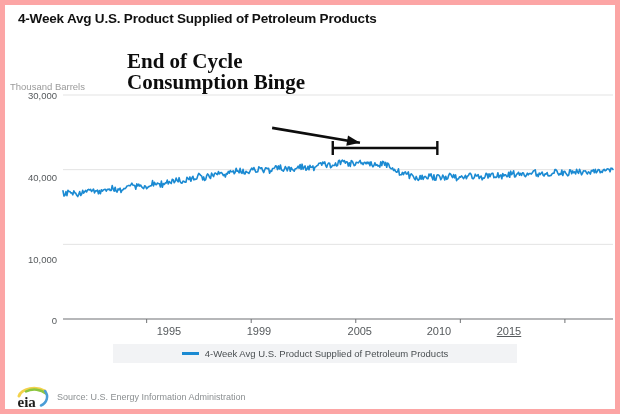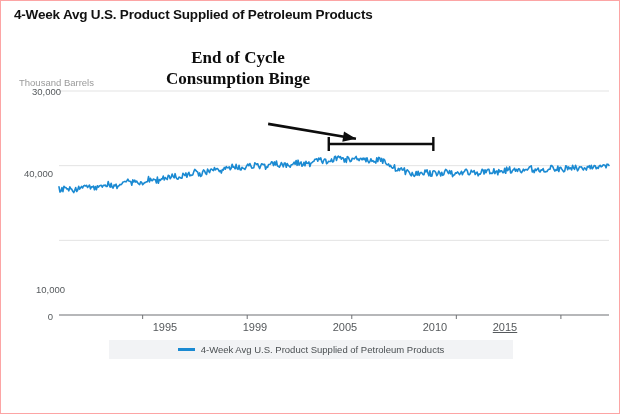--- a/index.html
+++ b/index.html
@@ -5,35 +5,35 @@
   html, body { margin:0; padding:0; }
   body {
     width:620px; height:414px;
     background:#ffffff;
     font-family:"Liberation Sans", sans-serif;
     overflow:hidden;
     position:relative;
   }
   #frame {
     position:absolute; inset:0;
-    border:1px solid #fca5a5;
+    border:5px solid #fca5a5;
     box-sizing:border-box;
     background:#fff;
   }
 
   
   #chart-title {
     position:absolute; left:13px; top:6px;
     font-size:13.5px; font-weight:bold; color:#111;
     letter-spacing:-0.2px; white-space:nowrap;
   }
 
   
   #axis-unit-label {
-    position:absolute; left:18px; top:76px;
+    position:absolute; left:5px; top:76px;
     font-size:9.5px; color:#9a9a9a; white-space:nowrap;text-align:right;
   }
 
   
   #plot { position:absolute; left:0; top:0; width:620px; height:414px; }
 
   .ytick-label {
     position:absolute; font-size:9.5px; color:#55595c;
     text-align:right; width:48px; white-space:nowrap;
   }
@@ -43,21 +43,21 @@
   }
 
   
   .serif-annot {
     position:absolute;
     font-family:"Liberation Serif", serif;
     font-weight:bold; color:#0d0d0d;
   }
   #annot-end-of-cycle {
     left:122px; top:46px; width:230px;
-    font-size:17px; line-height:21px; text-align:center;
+    font-size:21px; line-height:21px; 
   }
   #annot-gdp {
     left:106px; top:212px; width:470px;
     font-size:17.5px; line-height:24px; text-align:center;
   }
   #annot-gdp .ln { display:block; }
 
   
   #legend {
     position:absolute; left:108px; top:339px;
@@ -105,36 +105,45 @@
     <path id="series-path" fill="none" stroke-width="1.6" stroke-linejoin="round" stroke-linecap="round" d="M58.00 185.91 L58.98 190.99 L59.97 190.32 L60.95 186.60 L61.94 190.60 L62.92 185.29 L63.90 186.56 L64.89 186.56 L65.87 187.94 L66.86 187.88 L67.84 189.84 L68.82 185.85 L69.81 187.72 L70.79 188.31 L71.77 190.35 L72.76 191.55 L73.74 189.31 L74.73 186.59 L75.71 190.48 L76.69 189.01 L77.68 185.35 L78.66 188.11 L79.65 186.76 L80.63 185.41 L81.61 186.97 L82.60 185.01 L83.58 184.35 L84.57 185.01 L85.55 184.28 L86.53 186.42 L87.52 185.42 L88.50 184.06 L89.48 187.91 L90.47 185.86 L91.45 186.01 L92.44 185.04 L93.42 188.82 L94.40 185.63 L95.39 188.77 L96.37 184.73 L97.36 186.13 L98.34 184.94 L99.32 184.57 L100.31 184.24 L101.29 186.22 L102.28 184.41 L103.26 184.52 L104.24 184.01 L105.23 185.45 L106.21 185.35 L107.19 180.55 L108.18 184.15 L109.16 186.21 L110.15 182.29 L111.13 186.21 L112.11 187.07 L113.10 183.94 L114.08 184.80 L115.07 183.21 L116.05 187.46 L117.03 185.23 L118.02 184.70 L119.00 183.42 L119.99 183.64 L120.97 182.71 L121.95 181.10 L122.94 180.78 L123.92 180.37 L124.91 180.85 L125.89 179.74 L126.87 178.14 L127.86 180.05 L128.84 180.29 L129.82 180.82 L130.81 184.20 L131.79 178.85 L132.78 181.02 L133.76 179.18 L134.74 181.15 L135.73 180.10 L136.71 181.91 L137.70 182.82 L138.68 183.56 L139.66 180.72 L140.65 181.39 L141.63 183.71 L142.62 182.67 L143.60 181.60 L144.58 181.45 L145.57 180.76 L146.55 180.61 L147.53 175.57 L148.52 180.88 L149.50 177.36 L150.49 179.42 L151.47 179.69 L152.45 178.03 L153.44 178.46 L154.42 178.80 L155.41 181.89 L156.39 176.08 L157.37 182.26 L158.36 178.61 L159.34 179.46 L160.33 177.87 L161.31 177.90 L162.29 175.11 L163.28 179.04 L164.26 176.59 L165.25 177.53 L166.23 178.54 L167.21 174.37 L168.20 174.71 L169.18 177.73 L170.16 176.37 L171.15 173.10 L172.13 175.58 L173.12 176.88 L174.10 172.68 L175.08 176.52 L176.07 177.91 L177.05 178.26 L178.04 176.10 L179.02 176.44 L180.00 177.24 L180.99 177.12 L181.97 172.27 L182.96 173.41 L183.94 174.53 L184.92 171.95 L185.91 176.24 L186.89 172.97 L187.87 171.28 L188.86 174.91 L189.84 174.06 L190.83 174.43 L191.81 173.82 L192.79 170.61 L193.78 168.45 L194.76 169.35 L195.75 170.38 L196.73 171.15 L197.71 174.91 L198.70 171.90 L199.68 175.43 L200.67 174.64 L201.65 170.71 L202.63 168.89 L203.62 170.08 L204.60 172.37 L205.58 173.45 L206.57 168.13 L207.55 169.82 L208.54 171.64 L209.52 168.57 L210.50 168.04 L211.49 169.03 L212.47 169.67 L213.46 166.45 L214.44 168.83 L215.42 167.81 L216.41 167.46 L217.39 168.72 L218.38 170.59 L219.36 169.51 L220.34 172.06 L221.33 168.49 L222.31 169.04 L223.30 166.43 L224.28 168.21 L225.26 165.46 L226.25 166.66 L227.23 166.81 L228.21 165.88 L229.20 168.69 L230.18 167.27 L231.17 163.28 L232.15 166.25 L233.13 165.96 L234.12 167.87 L235.10 163.38 L236.09 167.65 L237.07 168.39 L238.05 164.34 L239.04 168.64 L240.02 168.90 L241.01 166.27 L241.99 167.18 L242.97 167.58 L243.96 168.50 L244.94 166.33 L245.92 164.49 L246.91 163.05 L247.89 164.73 L248.88 162.58 L249.86 164.90 L250.84 167.11 L251.83 166.93 L252.81 166.68 L253.80 161.80 L254.78 162.63 L255.76 163.51 L256.75 162.76 L257.73 165.68 L258.72 167.55 L259.70 164.78 L260.68 162.71 L261.67 163.19 L262.65 163.77 L263.64 163.35 L264.62 168.24 L265.60 165.93 L266.59 166.35 L267.57 163.47 L268.55 163.30 L269.54 163.01 L270.52 160.83 L271.51 161.32 L272.49 164.59 L273.47 160.93 L274.46 163.95 L275.44 159.96 L276.43 164.92 L277.41 165.32 L278.39 166.21 L279.38 164.18 L280.36 161.52 L281.35 163.46 L282.33 165.83 L283.31 162.00 L284.30 162.02 L285.28 166.30 L286.26 162.50 L287.25 164.40 L288.23 165.09 L289.22 166.09 L290.20 163.75 L291.18 163.60 L292.17 162.85 L293.15 161.19 L294.14 163.29 L295.12 159.51 L296.10 164.33 L297.09 159.18 L298.07 164.20 L299.06 162.17 L300.04 160.96 L301.02 165.25 L302.01 164.27 L302.99 161.32 L303.97 164.80 L304.96 160.34 L305.94 162.39 L306.93 162.22 L307.91 160.94 L308.89 165.56 L309.88 162.20 L310.86 161.78 L311.85 160.72 L312.83 160.31 L313.81 158.30 L314.80 158.20 L315.78 157.75 L316.77 160.25 L317.75 157.04 L318.73 158.44 L319.72 156.82 L320.70 160.60 L321.69 162.35 L322.67 159.37 L323.65 158.03 L324.64 158.23 L325.62 162.72 L326.60 161.80 L327.59 160.20 L328.57 160.52 L329.56 160.36 L330.54 157.93 L331.52 161.00 L332.51 160.58 L333.49 155.94 L334.48 155.24 L335.46 159.43 L336.44 156.13 L337.43 155.12 L338.41 156.63 L339.40 155.55 L340.38 158.14 L341.36 156.83 L342.35 157.08 L343.33 161.09 L344.31 157.81 L345.30 161.36 L346.28 155.62 L347.27 156.10 L348.25 158.43 L349.23 160.66 L350.22 160.15 L351.20 157.39 L352.19 157.44 L353.17 157.89 L354.15 156.71 L355.14 155.46 L356.12 158.63 L357.11 157.91 L358.09 159.64 L359.07 157.59 L360.06 157.33 L361.04 158.81 L362.03 157.06 L363.01 158.54 L363.99 157.22 L364.98 160.71 L365.96 156.75 L366.94 160.16 L367.93 161.80 L368.91 160.44 L369.90 157.84 L370.88 160.30 L371.86 159.56 L372.85 160.93 L373.83 160.58 L374.82 162.11 L375.80 156.70 L376.78 160.56 L377.77 156.34 L378.75 156.91 L379.74 160.17 L380.72 157.40 L381.70 162.29 L382.69 158.03 L383.67 158.99 L384.65 162.30 L385.64 163.43 L386.62 163.84 L387.61 162.94 L388.59 165.48 L389.57 164.37 L390.56 166.33 L391.54 167.25 L392.53 166.79 L393.51 163.87 L394.49 170.08 L395.48 169.71 L396.46 169.82 L397.45 167.38 L398.43 169.64 L399.41 167.44 L400.40 166.88 L401.38 169.08 L402.36 168.91 L403.35 166.94 L404.33 173.48 L405.32 170.11 L406.30 168.83 L407.28 169.96 L408.27 171.22 L409.25 173.52 L410.24 174.82 L411.22 171.42 L412.20 174.07 L413.19 175.38 L414.17 174.25 L415.16 170.56 L416.14 174.19 L417.12 170.26 L418.11 174.41 L419.09 172.18 L420.08 171.34 L421.06 172.16 L422.04 173.67 L423.03 173.64 L424.01 168.94 L424.99 170.85 L425.98 168.80 L426.96 172.18 L427.95 174.83 L428.93 169.79 L429.91 175.30 L430.90 175.00 L431.88 170.28 L432.87 169.86 L433.85 170.17 L434.83 171.71 L435.82 174.71 L436.80 173.09 L437.79 170.02 L438.77 171.85 L439.75 174.93 L440.74 171.32 L441.72 174.36 L442.70 173.67 L443.69 170.31 L444.67 168.43 L445.66 169.17 L446.64 170.98 L447.62 172.60 L448.61 169.48 L449.59 172.81 L450.58 169.94 L451.56 175.61 L452.54 174.00 L453.53 173.91 L454.51 171.84 L455.50 172.16 L456.48 170.90 L457.46 171.97 L458.45 173.70 L459.43 172.38 L460.42 170.33 L461.40 173.68 L462.38 171.22 L463.37 170.55 L464.35 168.61 L465.33 168.23 L466.32 169.82 L467.30 173.53 L468.29 173.80 L469.27 172.52 L470.25 169.17 L471.24 170.86 L472.22 170.85 L473.21 169.58 L474.19 173.51 L475.17 171.96 L476.16 171.09 L477.14 174.82 L478.13 173.00 L479.11 173.23 L480.09 171.56 L481.08 168.33 L482.06 168.85 L483.04 172.94 L484.03 168.81 L485.01 171.67 L486.00 169.16 L486.98 168.33 L487.96 168.32 L488.95 172.70 L489.93 172.04 L490.92 172.57 L491.90 171.91 L492.88 167.77 L493.87 172.60 L494.85 170.36 L495.84 169.93 L496.82 173.79 L497.80 168.45 L498.79 170.95 L499.77 169.89 L500.75 169.74 L501.74 171.77 L502.72 171.52 L503.71 167.29 L504.69 172.31 L505.67 166.17 L506.66 169.65 L507.64 168.31 L508.63 165.84 L509.61 171.88 L510.59 171.64 L511.58 169.26 L512.56 168.80 L513.55 167.23 L514.53 170.20 L515.51 168.44 L516.50 170.43 L517.48 167.71 L518.47 168.00 L519.45 170.70 L520.43 171.70 L521.42 170.30 L522.40 168.11 L523.38 169.90 L524.37 168.48 L525.35 168.57 L526.34 169.10 L527.32 167.85 L528.30 166.02 L529.29 165.50 L530.27 164.80 L531.26 170.96 L532.24 169.40 L533.22 171.55 L534.21 167.96 L535.19 169.55 L536.18 168.28 L537.16 167.05 L538.14 170.35 L539.13 171.00 L540.11 168.87 L541.09 169.21 L542.08 167.54 L543.06 170.80 L544.05 170.91 L545.03 170.64 L546.01 170.52 L547.00 168.89 L547.98 168.24 L548.97 168.31 L549.95 164.52 L550.93 164.64 L551.92 165.88 L552.90 168.44 L553.89 170.14 L554.87 168.62 L555.85 169.46 L556.84 165.14 L557.82 170.50 L558.81 166.50 L559.79 166.25 L560.77 168.15 L561.76 169.50 L562.74 170.86 L563.72 170.20 L564.71 164.82 L565.69 165.28 L566.68 168.73 L567.66 165.90 L568.64 167.78 L569.63 166.83 L570.61 168.96 L571.60 164.37 L572.58 166.94 L573.56 168.43 L574.55 164.24 L575.53 166.75 L576.52 169.86 L577.50 168.32 L578.48 165.80 L579.47 165.97 L580.45 165.88 L581.43 167.67 L582.42 168.99 L583.40 166.84 L584.39 167.35 L585.37 169.10 L586.35 165.54 L587.34 166.12 L588.32 164.62 L589.31 167.79 L590.29 164.36 L591.27 167.83 L592.26 166.48 L593.24 164.47 L594.23 164.74 L595.21 167.80 L596.19 166.37 L597.18 167.35 L598.16 165.14 L599.14 164.25 L600.13 165.80 L601.11 165.32 L602.10 163.84 L603.08 164.04 L604.06 164.35 L605.05 166.80 L606.03 163.17 L607.02 163.32 L608.00 164.47 " stroke="#1b8ad2"></path>
     <g id="annotation-layer">
         <line x1="267.12547528517143" y1="122.85333333333332" x2="354.9581749049444" y2="137.7866666666667" stroke="#0d0d0d" stroke-width="2.6"></line>
         <polygon points="355.0,137.8 341.3,140.7 343.0,130.5" fill="#0d0d0d"></polygon>
         <line x1="327.77186311787307" y1="143.01333333333335" x2="432.3346007604588" y2="143.01333333333335" stroke="#0d0d0d" stroke-width="2.4"></line>
         <line x1="327.77186311787307" y1="136.01333333333335" x2="327.77186311787307" y2="150.01333333333335" stroke="#0d0d0d" stroke-width="2.4"></line>
         <line x1="432.3346007604588" y1="136.01333333333335" x2="432.3346007604588" y2="150.01333333333335" stroke="#0d0d0d" stroke-width="2.4"></line>
       </g>
   </svg>
 
-  <div class="ytick-label" style="left:12px;  top:85px;text-align:right;">30,000</div>
+  <div class="ytick-label" style="left:4px;  top:85px;text-align:right;">30,000</div>
   <div class="ytick-label" style="left:4px;  top:167px;">40,000</div>
-  <div class="ytick-label" style="left:16px;  top:249px;margin-top:34px;">10,000</div>
+  <div class="ytick-label" style="left:4px;  top:249px;">10,000</div>
   <div class="ytick-label" style="left:4px;  top:310px;">0</div>
 
   <div class="xtick-label" style="left:141px; top:320px;">1995</div>
   <div class="xtick-label" style="left:231px; top:320px;">1999</div>
-  <div class="xtick-label" style="left:321px; top:320px;">2005</div>
+  <div class="xtick-label" style="left:321px; top:320px;text-align:right;">2005</div>
   <div class="xtick-label" style="left:411px; top:320px;">2010</div>
   <div class="xtick-label" style="left:481px; top:320px;text-decoration:underline;">2015</div>
 
   <div class="serif-annot" id="annot-end-of-cycle">
     <span>End of Cycle</span><br>
     <span>Consumption Binge</span>
   </div>
 
 
   <div id="legend">
     <span id="legend-swatch"></span>
     <span id="legend-label">4-Week Avg U.S. Product Supplied of Petroleum Products</span>
   </div>
 
+  <div id="footer">
+    <svg id="eia-logo" viewBox="0 0 68 48">
+      <path d="M6 22 C 12 6, 40 2, 58 12" fill="none" stroke="#f3d24b" stroke-width="6" stroke-linecap="round"></path>
+      <path d="M20 13 C 34 6, 50 9, 60 17" fill="none" stroke="#8cc63f" stroke-width="5" stroke-linecap="round"></path>
+      <path d="M58 12 C 66 22, 62 36, 50 41" fill="none" stroke="#4a9dd6" stroke-width="5" stroke-linecap="round"></path>
+      <text x="3" y="44" font-family="Liberation Serif, serif" font-size="30" font-weight="bold" fill="#1d1d1b">eia</text>
+    </svg>
+    <span id="source-text">Source: U.S. Energy Information Administration</span>
+  </div>
 
 </div>
 
 </body></html>

